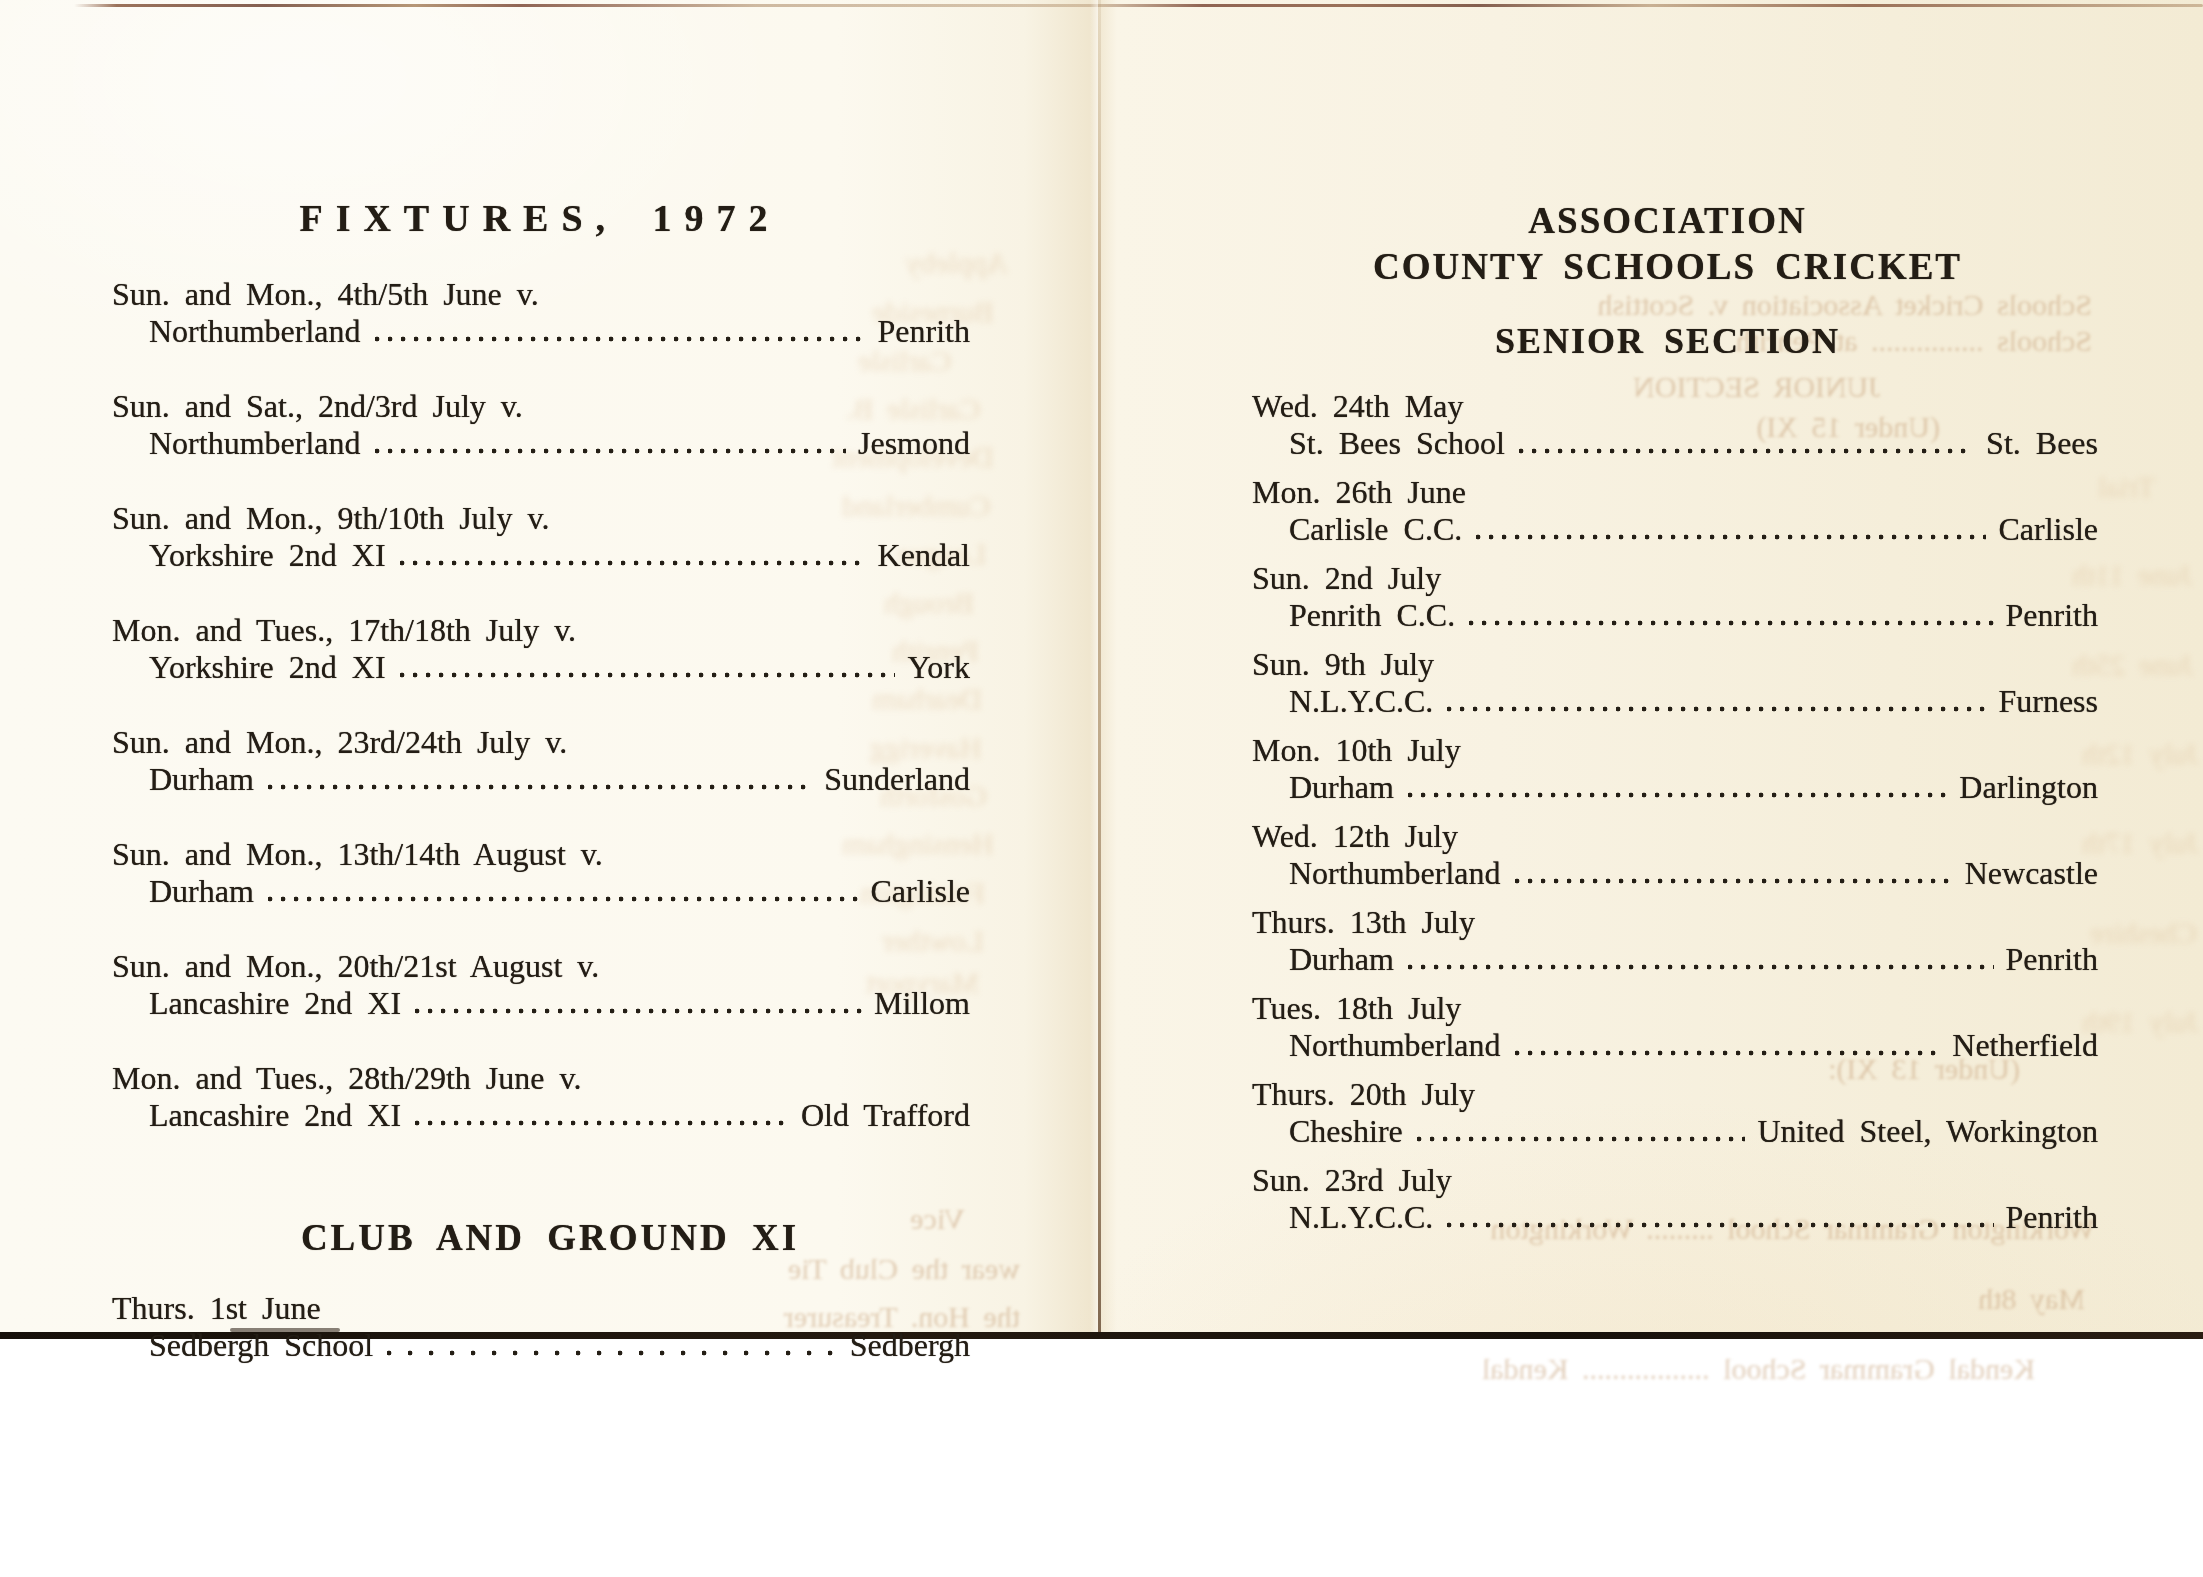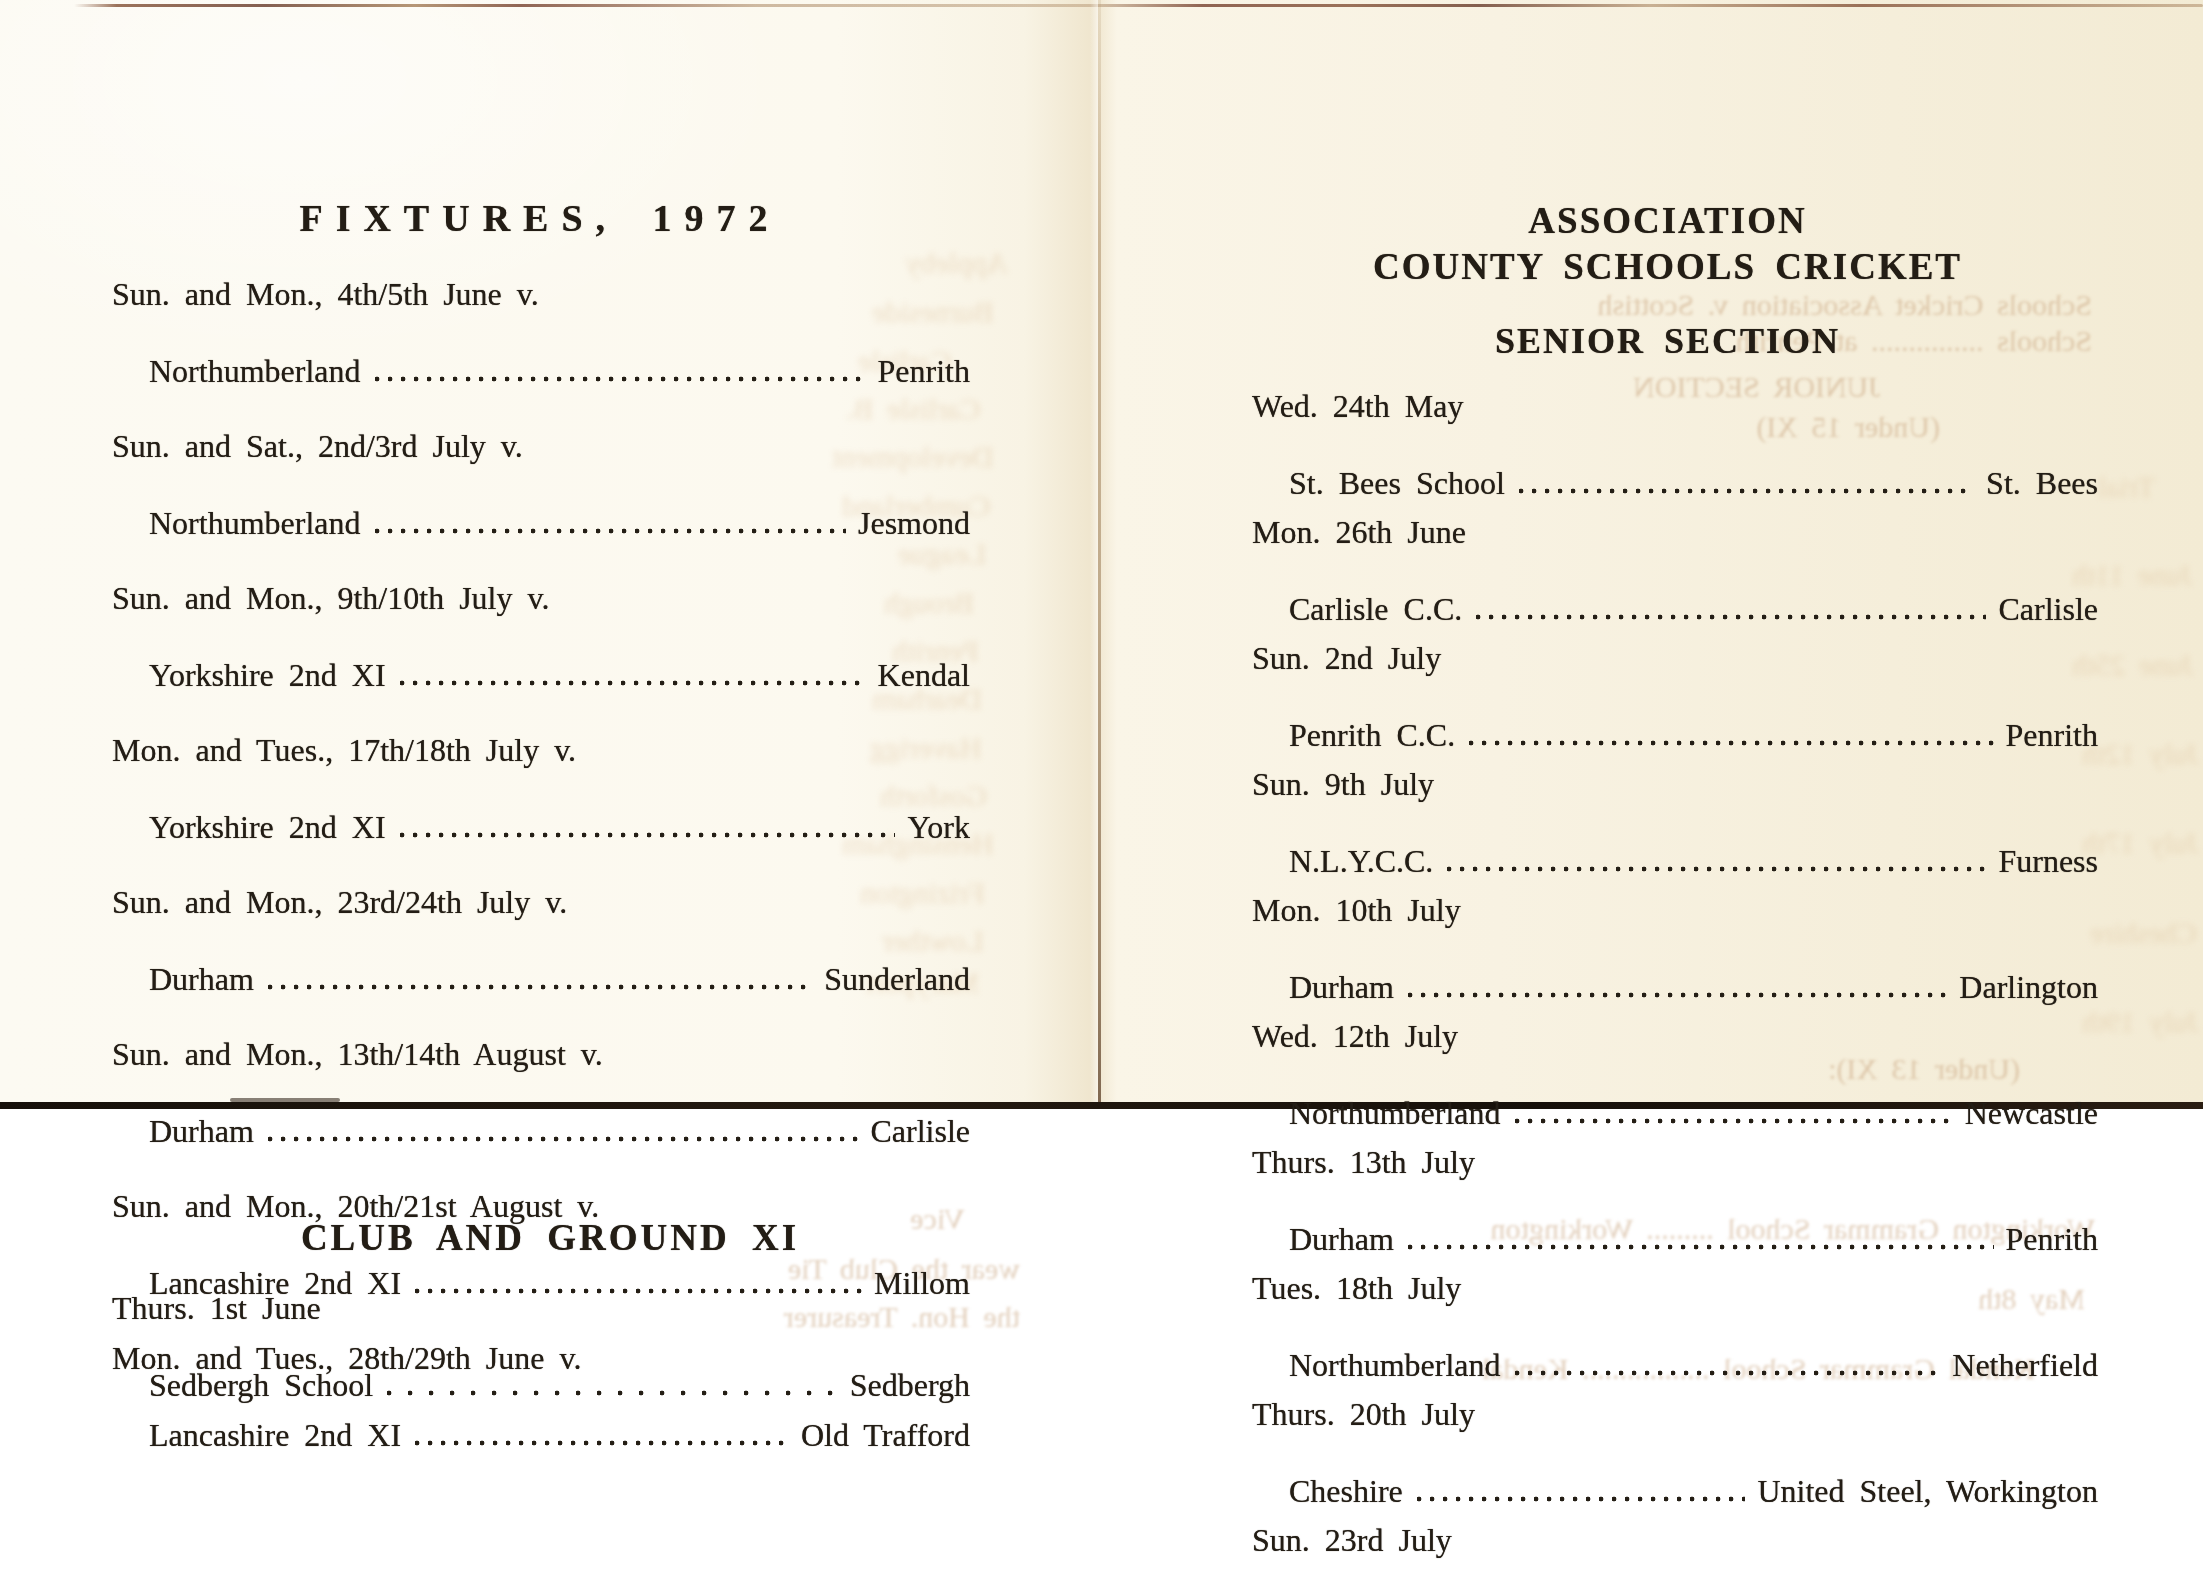--- a/index.html
+++ b/index.html
@@ -3,21 +3,21 @@
 <meta charset="utf-8">
 <style>
   html,body{margin:0;padding:0;}
   body{
     width:2203px;height:1577px;
     font-family:"Liberation Serif","DejaVu Serif",serif;
     color:#231d15;
     overflow:hidden;
   }
   #scan{
-    position:relative;width:2203px;height:1109px;
+    position:relative;width:2203px;height:1339px;
     background:
       radial-gradient(ellipse 900px 500px at 1650px 1450px, rgba(238,218,178,.30), rgba(238,218,178,0) 70%),
       radial-gradient(ellipse 700px 400px at 300px 80px, rgba(255,255,255,.5), rgba(255,255,255,0) 70%),
       linear-gradient(90deg,
         #fcfaf2 0%, #fcf9ef 38%, #f8f3e4 46.5%, #efe5cd 49.7%,
         #faf5e7 50.7%, #f8f2e2 68%, #f5eeda 86%, #f3ebd4 100%);
   }
   .ink{text-shadow:0 0 .8px rgba(32,25,15,.85);}
 
   
@@ -57,21 +57,21 @@
 
   
   .fixture-list{position:absolute;}
   .list-left{left:112px;top:276px;width:858px;}
   .list-club{left:112px;top:1290px;width:858px;}
   .list-right{left:1252px;top:388px;width:846px;}
   .entry{line-height:37px;font-size:32px;word-spacing:7px;}
   .list-left .entry{margin-bottom:38px;}
   .list-club .entry{margin-bottom:0;}
   .list-right .entry{margin-bottom:12px;}
-  .entry .l2{display:flex;align-items:baseline;padding-left:37px;margin-top:40px;}
+  .entry .l2{display:flex;align-items:baseline;padding-left:37px;}
   .opp,.ven{white-space:nowrap;}
   .leader{
     flex:1;align-self:flex-end;height:8px;margin:0 12px 7px 14px;min-width:40px;
     background:radial-gradient(circle at 2px 4px,#241e15 2.1px,rgba(36,30,21,0) 2.7px) repeat-x;
     background-size:13px 8px;
   }
   .leader.wide{background-size:21px 8px;}
 
   
   .ghost{

